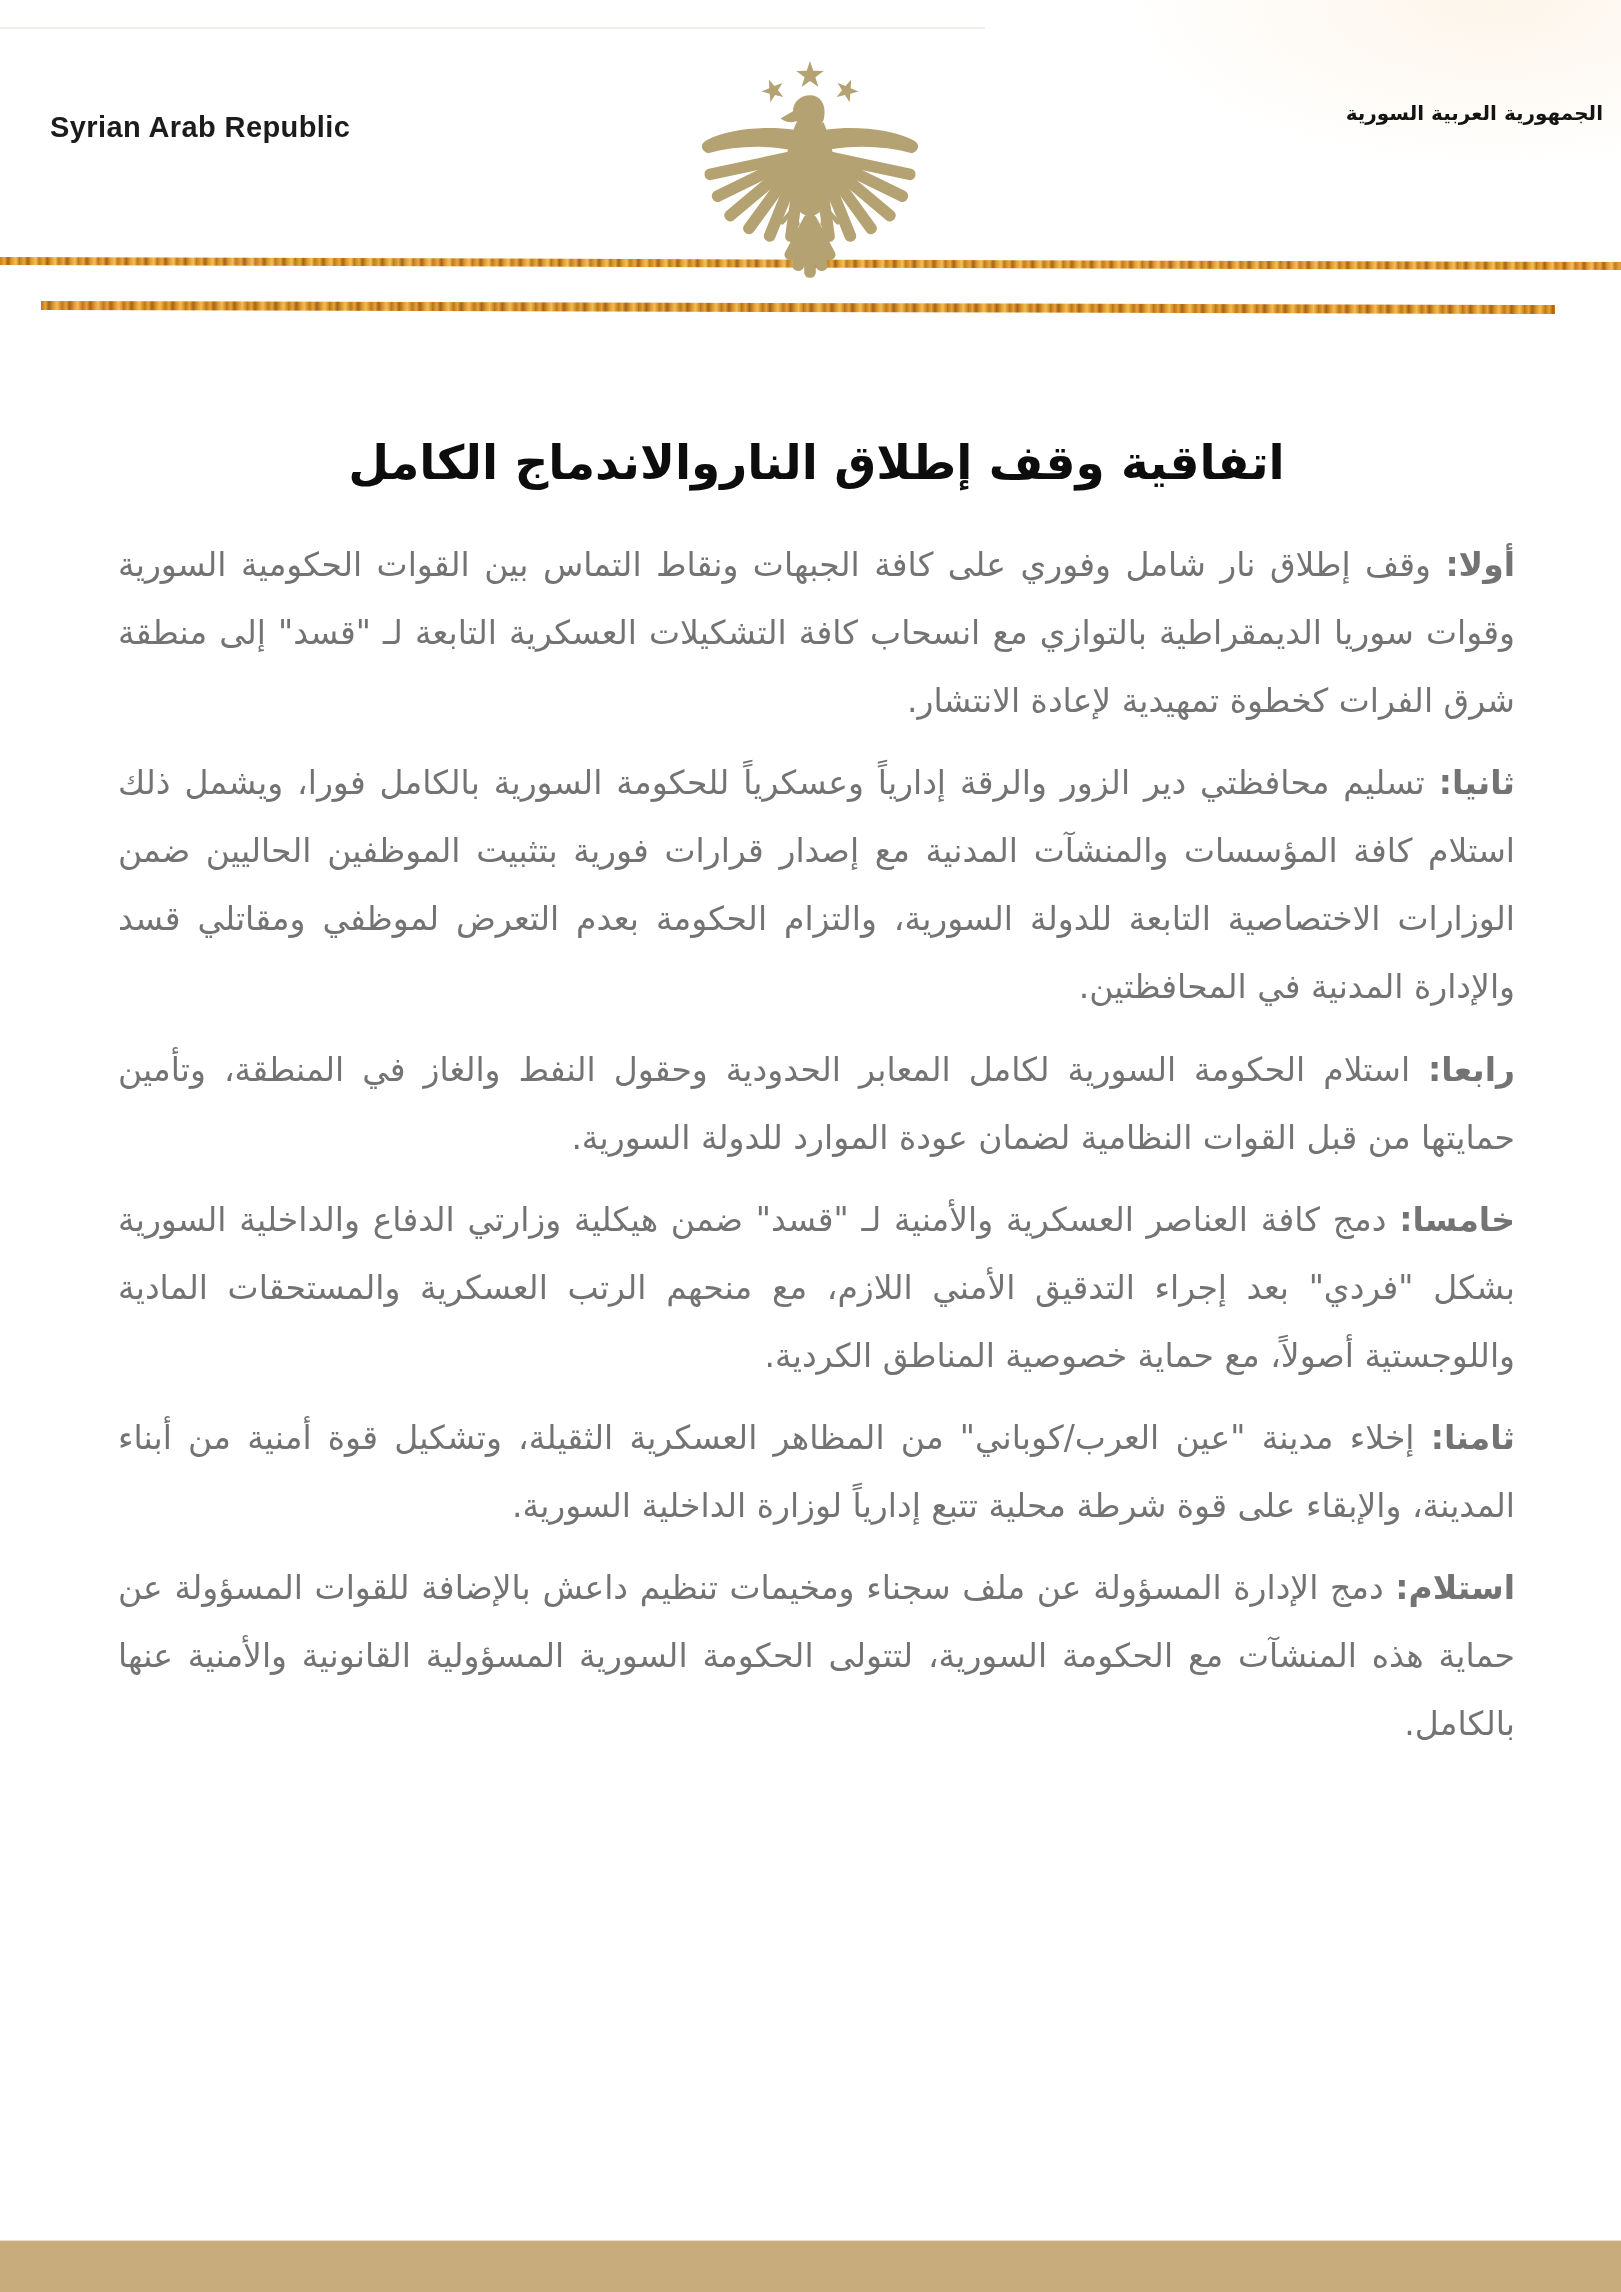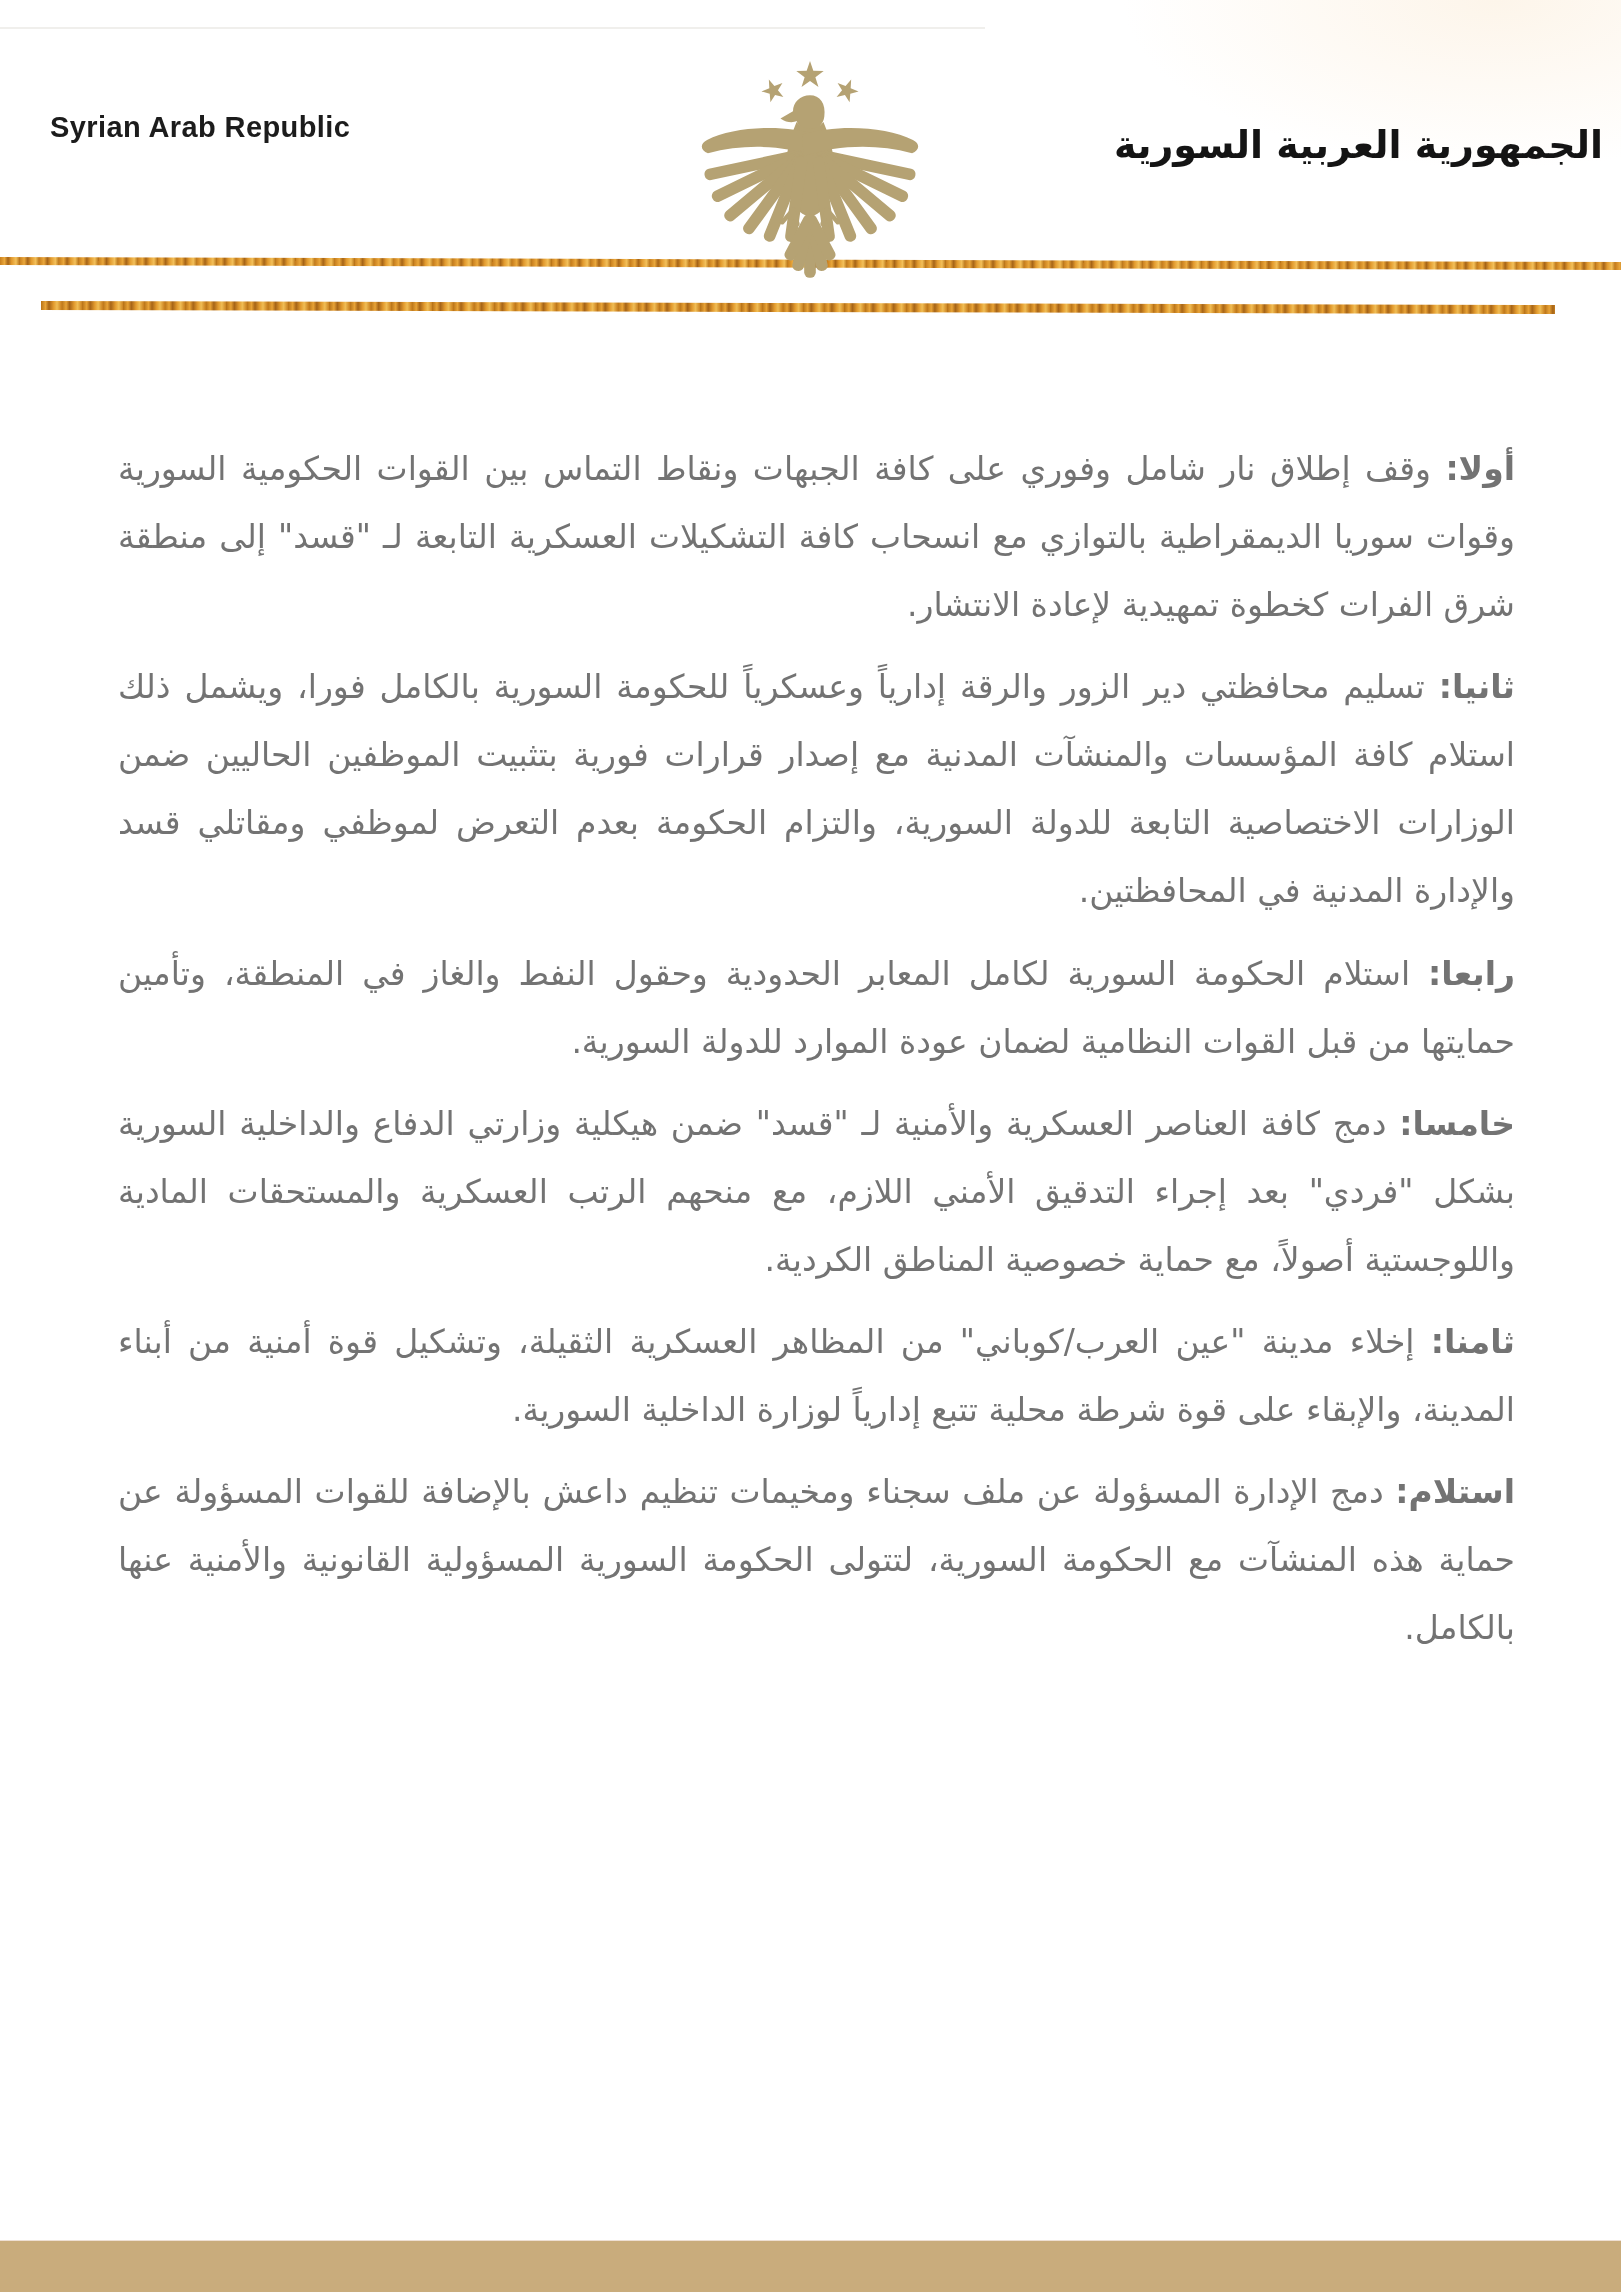--- a/index.html
+++ b/index.html
@@ -22,24 +22,24 @@
     pointer-events: none;
   }
   
   .hdr-left {
     position: absolute; left: 50px; top: 111px;
     font-family: Liberation Sans, sans-serif;
     font-size: 29px; font-weight: 600; letter-spacing: 0.4px;
     color: #1c1c1c;
   }
   .hdr-right {
-    position: absolute; right: 18px; top: 123px;
+    position: absolute; right: 18px; top: 101px;
     direction: rtl;
     font-family: "DejaVu Sans", sans-serif;
-    font-size: 38px; font-weight: bold;
+    font-size: 20px; font-weight: bold;
     color: #141414;
   }
   .emblem {
     position: absolute; left: 682px; top: 61px;
     width: 256px; height: 224px;
     z-index: 3;
   }
   
   .divider-top {
     position: absolute; top: 257px; left: 0; width: 1621px; height: 8px;
@@ -135,20 +135,21 @@
       <path d="M124 166 l -12 14 M124 166 l -4 17 M124 166 l 5 16"></path>
       <path d="M162 166 l 12 14 M162 166 l 4 17 M162 166 l -5 16"></path>
     </g>
   </g>
 </svg>
 
 <div class="divider-top"></div>
 <div class="divider-bottom"></div>
 
 <div class="doc-body">
+  <h1 class="doc-title">اتفاقية وقف إطلاق الناروالاندماج الكامل</h1>
 
   <p class="para"><strong class="lead">أولا:</strong><span> وقف إطلاق نار شامل وفوري على كافة الجبهات ونقاط التماس بين القوات الحكومية السورية وقوات سوريا الديمقراطية بالتوازي مع انسحاب كافة التشكيلات العسكرية التابعة لـ "قسد" إلى منطقة شرق الفرات كخطوة تمهيدية لإعادة الانتشار.</span></p>
 
   <p class="para"><strong class="lead">ثانيا:</strong><span> تسليم محافظتي دير الزور والرقة إدارياً وعسكرياً للحكومة السورية بالكامل فورا، ويشمل ذلك استلام كافة المؤسسات والمنشآت المدنية مع إصدار قرارات فورية بتثبيت الموظفين الحاليين ضمن الوزارات الاختصاصية التابعة للدولة السورية، والتزام الحكومة بعدم التعرض لموظفي ومقاتلي قسد والإدارة المدنية في المحافظتين.</span></p>
 
 
   <p class="para"><strong class="lead">رابعا:</strong><span> استلام الحكومة السورية لكامل المعابر الحدودية وحقول النفط والغاز في المنطقة، وتأمين حمايتها من قبل القوات النظامية لضمان عودة الموارد للدولة السورية.</span></p>
 
   <p class="para"><strong class="lead">خامسا:</strong><span> دمج كافة العناصر العسكرية والأمنية لـ "قسد" ضمن هيكلية وزارتي الدفاع والداخلية السورية بشكل "فردي" بعد إجراء التدقيق الأمني اللازم، مع منحهم الرتب العسكرية والمستحقات المادية واللوجستية أصولاً، مع حماية خصوصية المناطق الكردية.</span></p>
 

